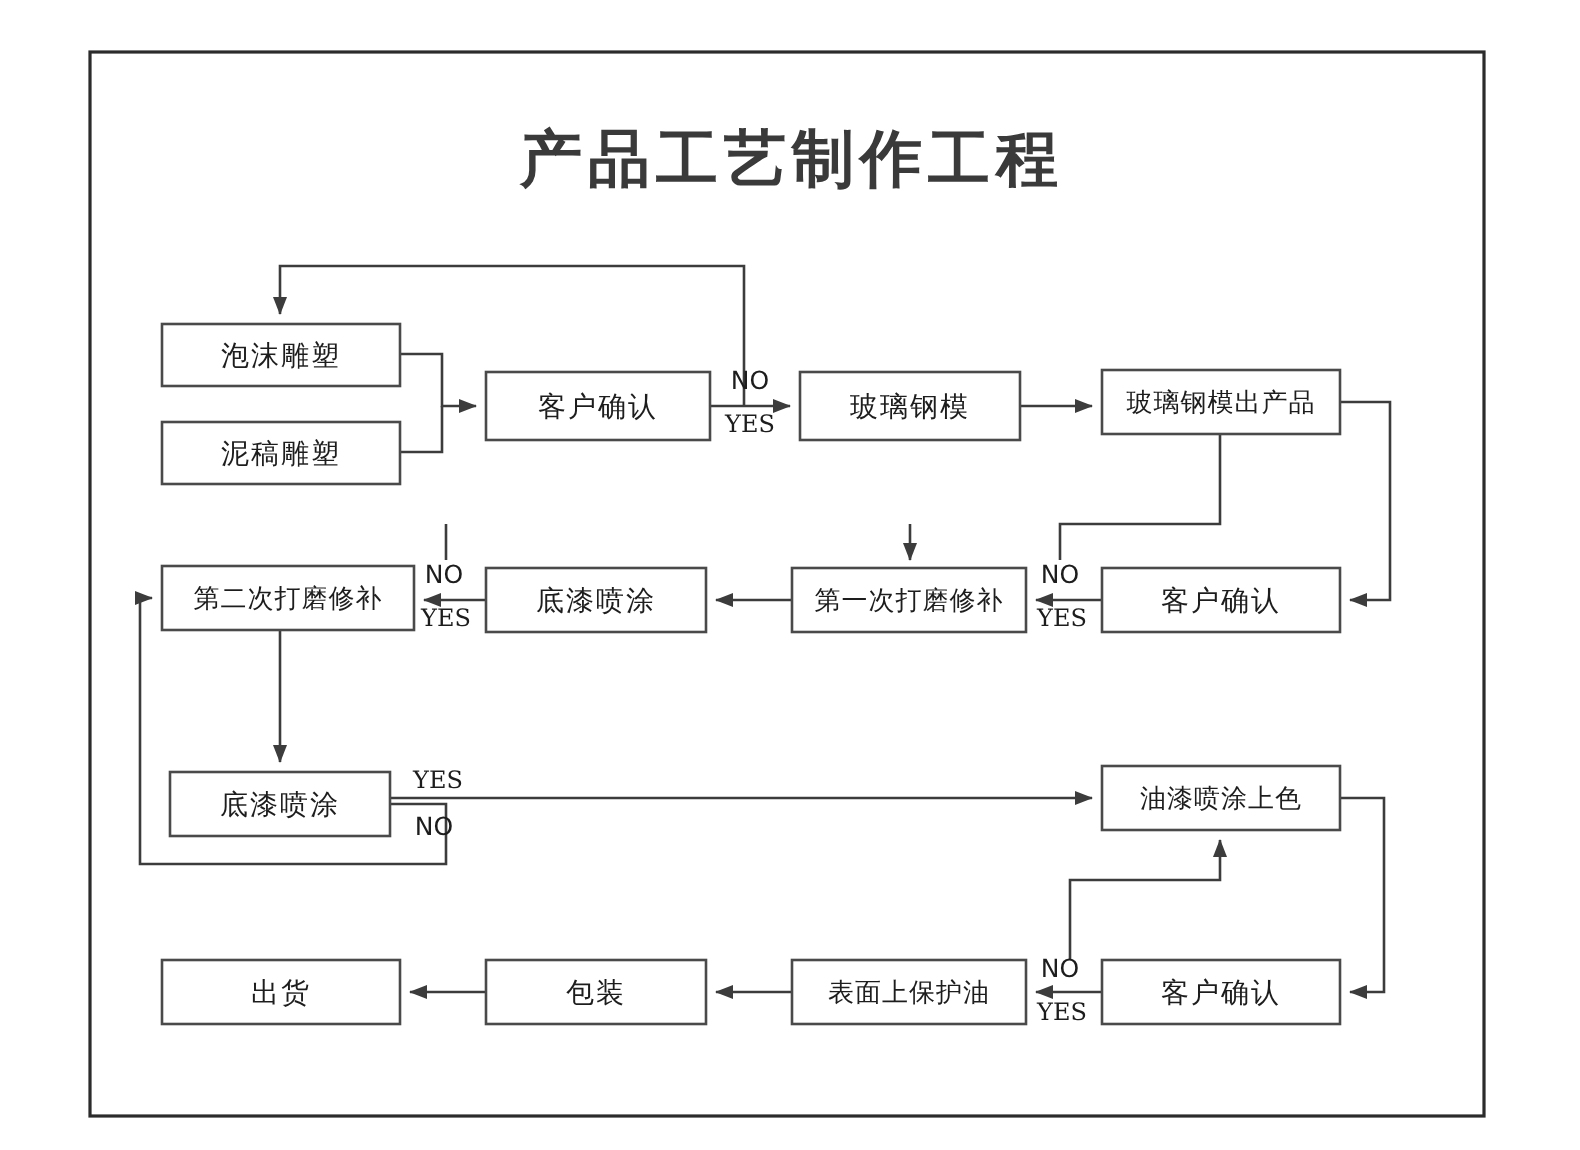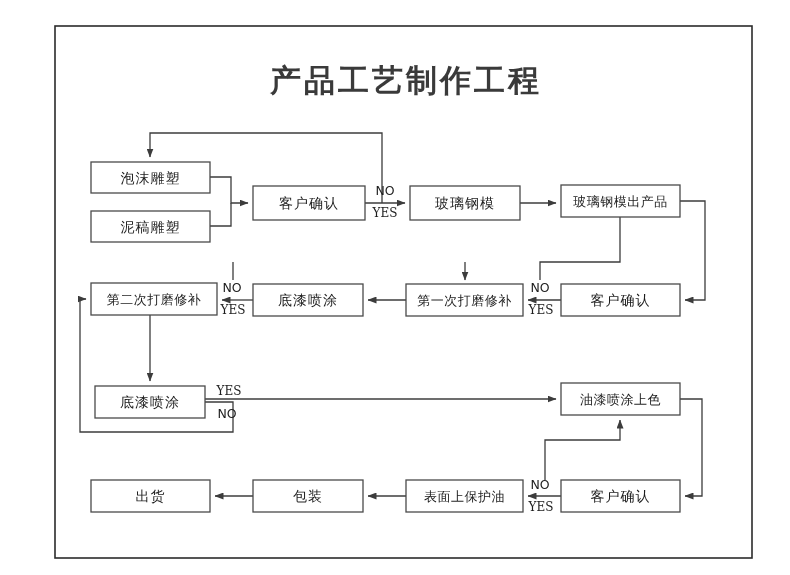--- a/index.html
+++ b/index.html
@@ -9,21 +9,21 @@
   }
   body {
     width: 790px;
     height: 575px;
     font-family: "DejaVu Sans", "Liberation Sans", sans-serif;
     overflow: hidden;
     position: relative;
   }
   #flowchart-root {
     position: absolute;
-    left: 10px;
+    left: 0;
     top: 0;
     width: 722px;
     height: 575px;
   }
   svg#diagram {
     display: block;
     width: 790px;
     height: 575px;
   }
   .frame-rect {

